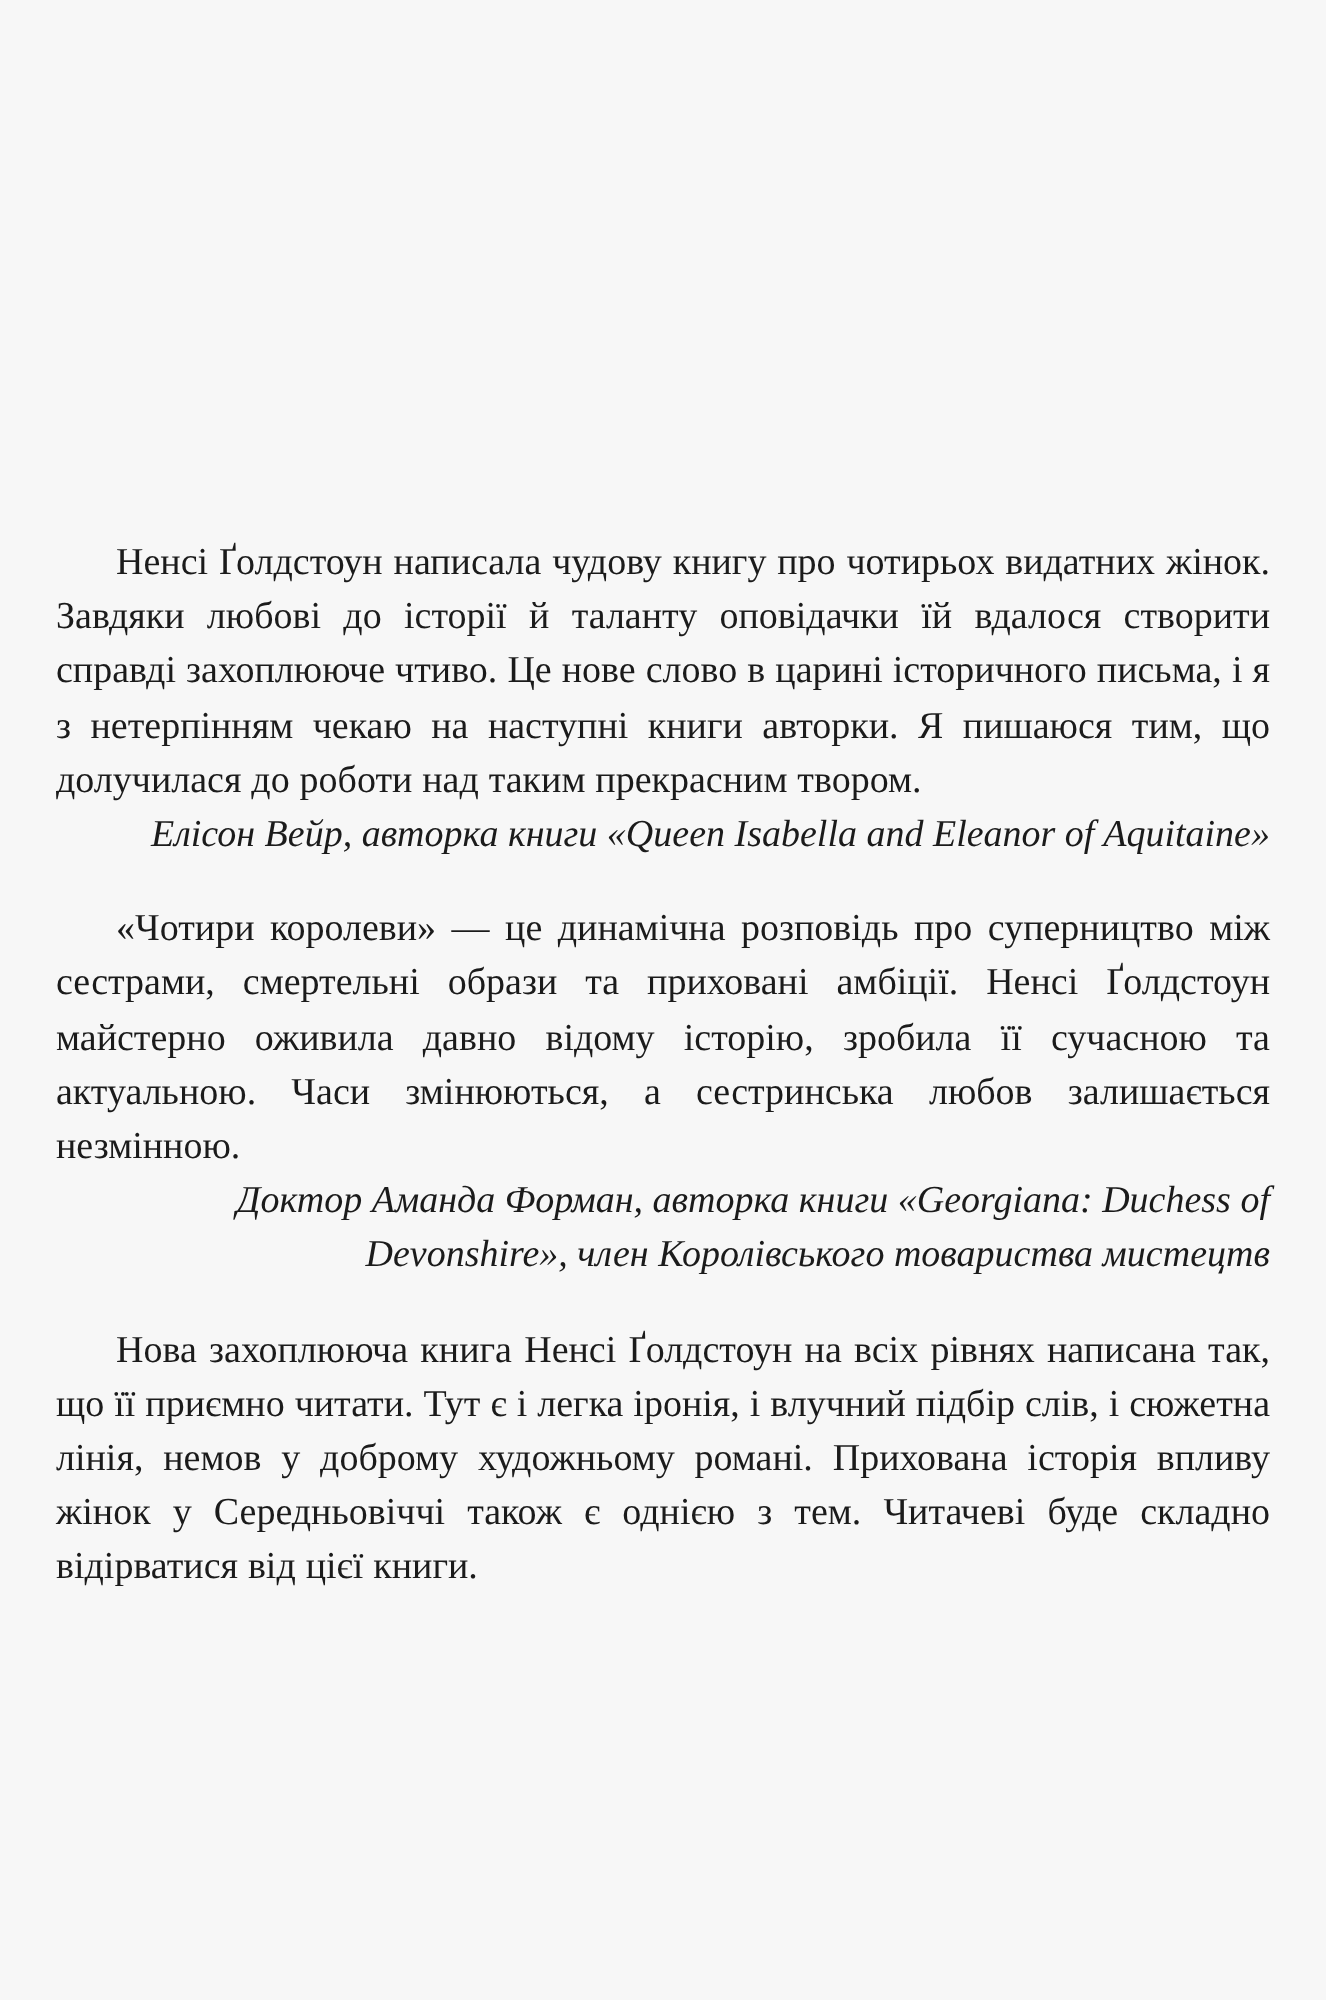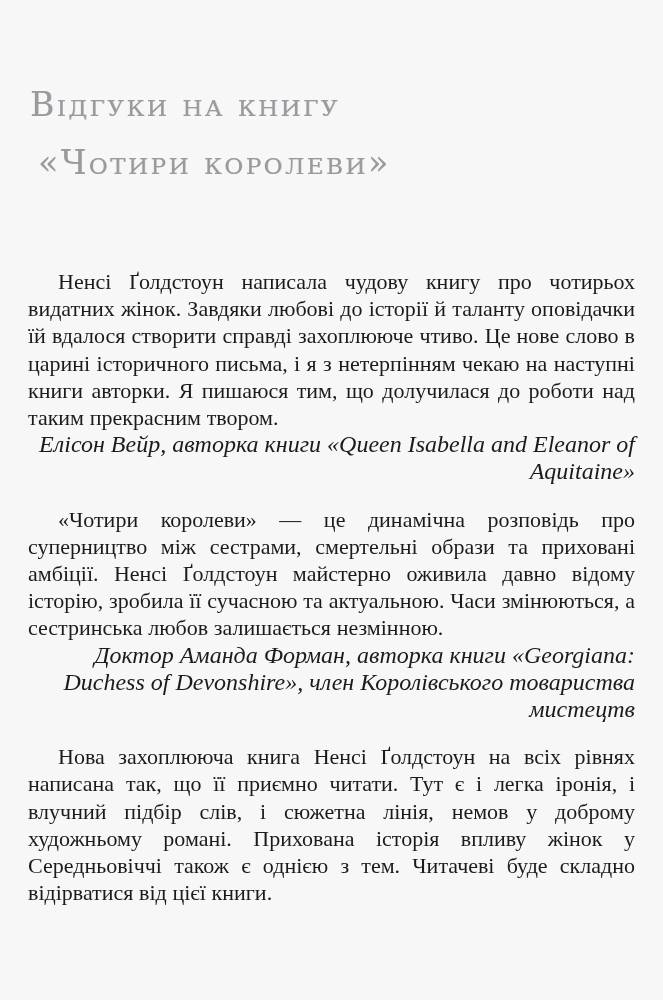--- a/index.html
+++ b/index.html
@@ -56,46 +56,42 @@
 
   .quote-block {
     margin-bottom: 20px;
   }
   .quote-block:last-child {
     margin-bottom: 0;
   }
 
   p.body {
     margin: 0;
-    font-size: 22px;
+    font-size: 19px;
     line-height: 27.2px;
     text-align: justify;
     text-indent: 30px;
     text-justify: inter-word;
     word-spacing: 0.2px;
     hyphens: manual;
   }
 
   p.attrib {
     margin: 0;
-    font-size: 24px;
+    font-size: 19px;
     line-height: 27.2px;
     font-style: italic;
     text-align: right;
   }
 </style>
 </head>
 <body>
 
 <div class="page">
 
-  <div class="title-block">
-    <div class="title-line first">Відгуки на книгу</div>
-    <div class="title-line second">«Чотири королеви»</div>
-  </div>
 
   <div class="content">
 
     <div class="quote-block">
       <p class="body">Ненсі Ґолдстоун написала чудову книгу про чотирьох видатних жінок. Завдяки любові до історії й таланту оповідачки їй вдалося створити справді захоплююче чтиво. Це нове слово в царині історичного письма, і я з нетерпінням чекаю на наступні книги авторки. Я пишаюся тим, що долучилася до роботи над таким прекрасним твором.</p>
       <p class="attrib">Елісон Вейр, авторка книги «Queen Isabella and Eleanor of Aquitaine»</p>
     </div>
 
     <div class="quote-block">
       <p class="body">«Чотири королеви» — це динамічна розповідь про суперництво між сестрами, смертельні образи та приховані амбіції. Ненсі Ґолдстоун майстерно оживила давно відому історію, зробила її сучасною та актуальною. Часи змінюються, а сестринська любов залишається незмінною.</p>

